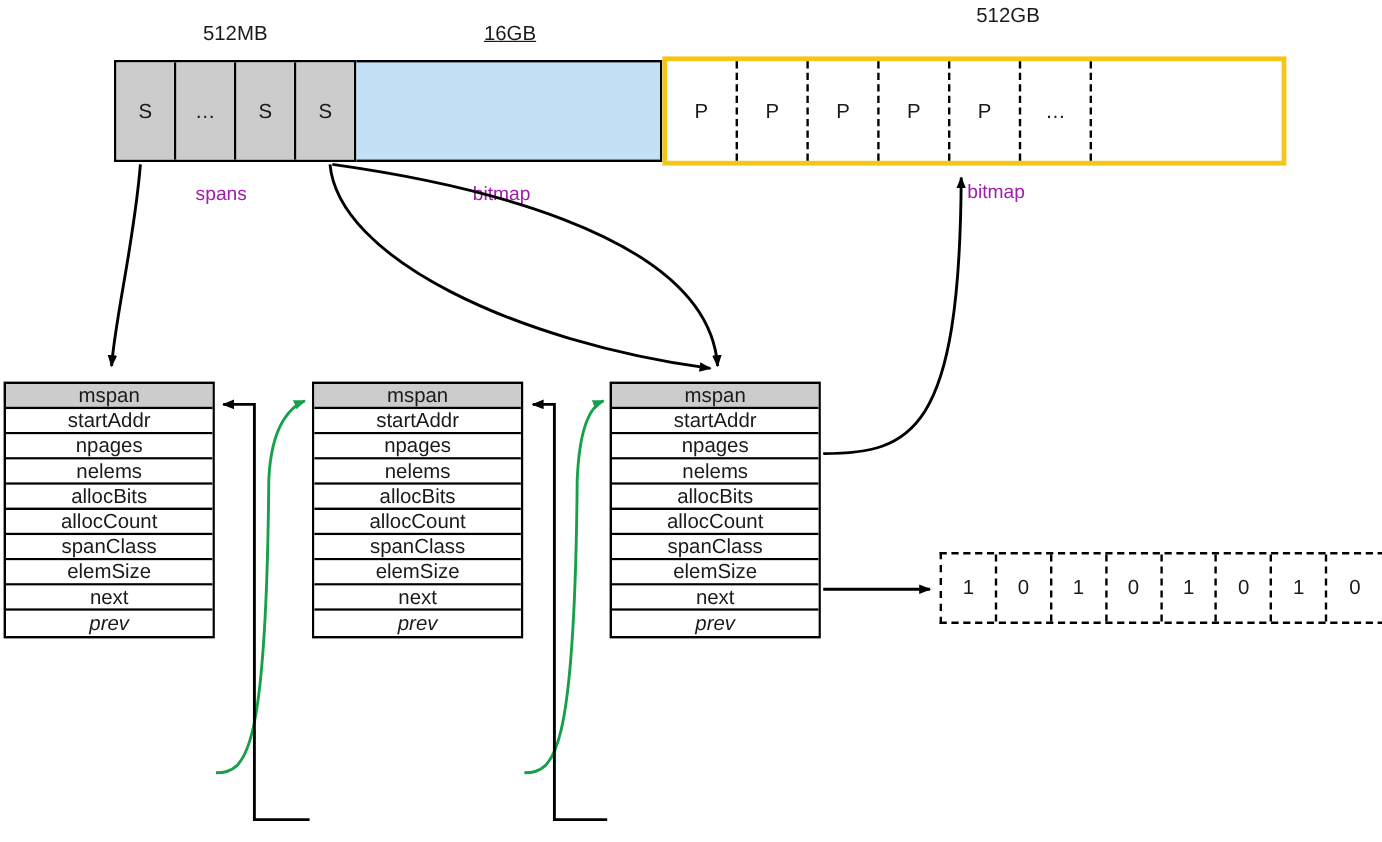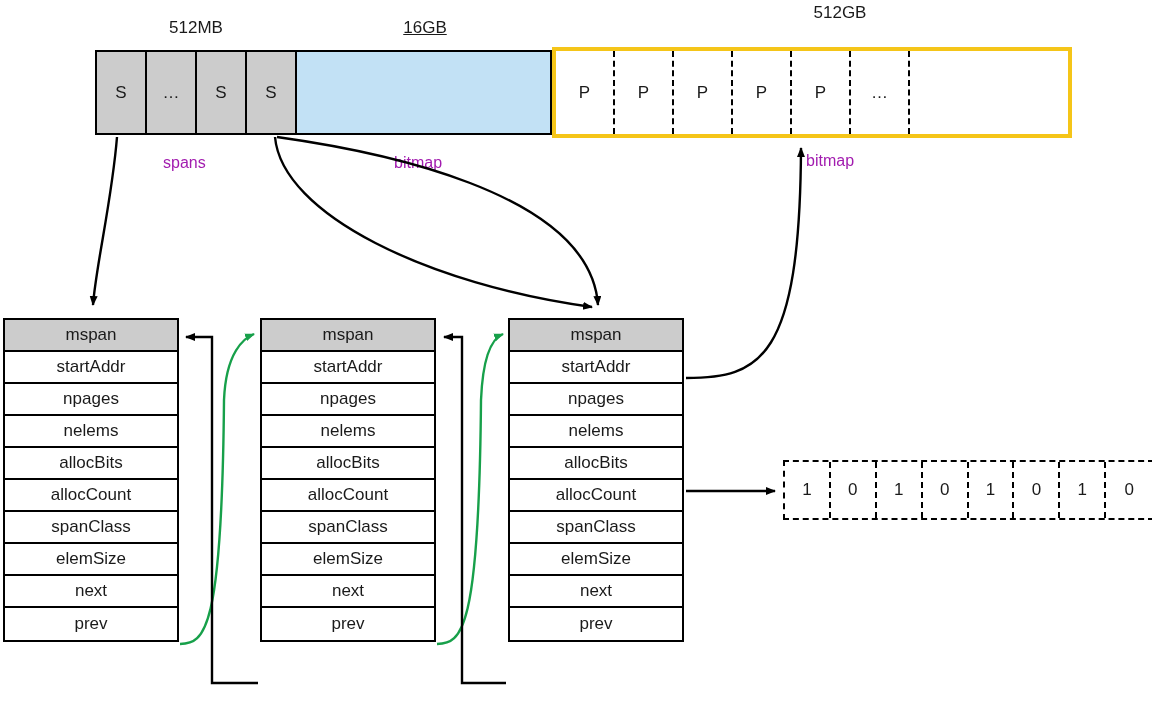--- a/index.html
+++ b/index.html
@@ -46,26 +46,26 @@
   .ptr-label{
     position:absolute;font-size:16px;line-height:16px;white-space:nowrap;color:#a21caf;
   }
 
   
   .mspan-box{
     position:absolute;width:176px;border:2.5px solid #000;box-sizing:border-box;
     background:#ffffff;
   }
   .mspan-row{
-    height:32px;display:flex;align-items:center;justify-content:center;
+    height:21px;display:flex;align-items:center;justify-content:center;
     font-size:17px;border-bottom:2.5px solid #000;box-sizing:border-box;
     background:#ffffff;white-space:nowrap;
   }
   .mspan-row.header{background:#cccccc;}
-  .mspan-row:last-child{border-bottom:none;}
+  .mspan-row:last-child{border-bottom:none;font-style:italic;}
 
   
   .bits-array{
     position:absolute;left:783px;top:460px;height:60px;
     display:flex;border:2.5px dashed #000;box-sizing:border-box;background:#fff;
   }
   .bit-cell{
     width:45.9px;display:flex;align-items:center;justify-content:center;
     font-size:17px;border-right:2.5px dashed #000;box-sizing:border-box;
   }

